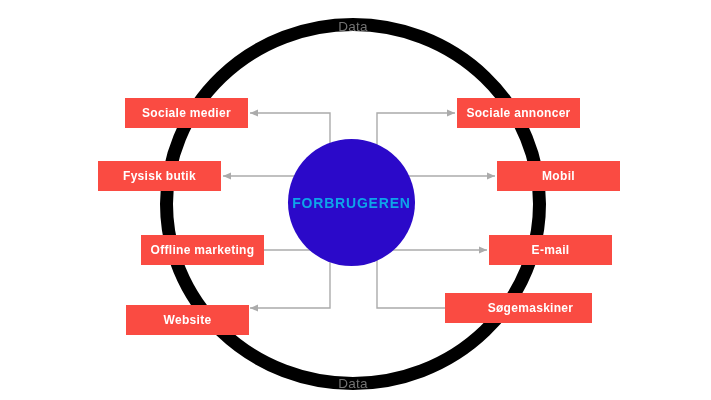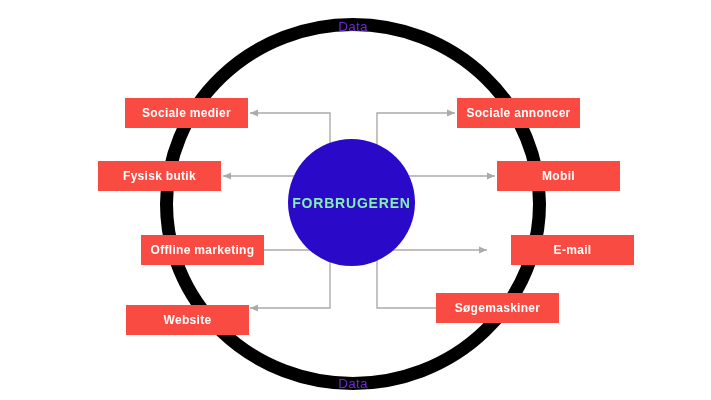--- a/index.html
+++ b/index.html
@@ -26,21 +26,21 @@
     position: absolute;
     left: 288px;
     top: 139px;
     width: 127px;
     height: 127px;
     border-radius: 50%;
     background: #2B09C9;
     display: flex;
     align-items: center;
     justify-content: center;
-    color: #86efac;
+    color: #0ea5e9;
     font-weight: bold;
     font-size: 14px;
     letter-spacing: 0.8px;
     text-align: center;
   }
   .channel-box {
     position: absolute;
     width: 123px;
     height: 30px;
     background: #FA4B42;
@@ -53,26 +53,26 @@
     justify-content: center;
     text-align: center;
     white-space: nowrap;
   }
   .box-l1 { left: 125px; top: 98px;  }
   .box-l2 { left: 98px;  top: 161px; }
   .box-l3 { left: 93px;  top: 235px; margin-left: 48px; }
   .box-l4 { left: 126px; top: 293px; margin-top: 12px; }
   .box-r1 { left: 457px; top: 98px;  }
   .box-r2 { left: 497px; top: 161px; }
-  .box-r3 { left: 511px; top: 235px; }
-  .box-r4 { left: 436px; top: 293px; }
+  .box-r3 { left: 489px; top: 235px; }
+  .box-r4 { left: 445px; top: 293px; padding-left: 24px; }
   .ring-label {
     position: absolute;
     transform: translate(-50%, -50%);
-    color: #6d28d9;
+    color: #737373;
     font-size: 13.5px;
     font-weight: normal;
     letter-spacing: 0.2px;
   }
   .ring-label-top    { left: 353px; top: 26px;  }
   .ring-label-bottom { left: 353px; top: 383px; }
 </style>
 </head>
 <body>
 

